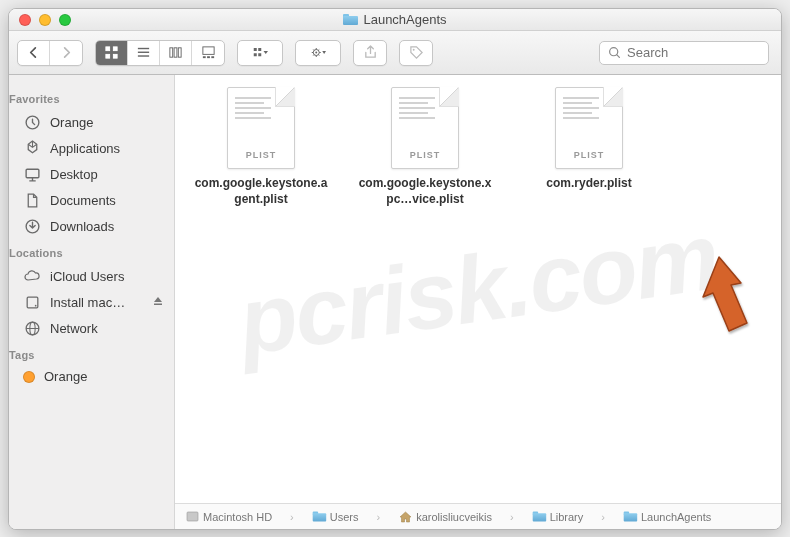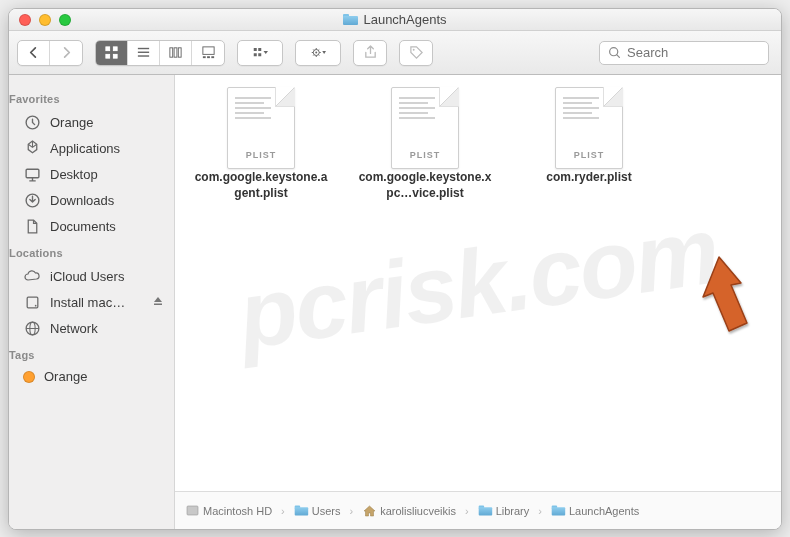--- a/index.html
+++ b/index.html
@@ -34,32 +34,32 @@
 .sb-head { font-size:11px; color:#8a8a8a; font-weight:600; padding: 8px 14px 4px 0; letter-spacing:0.2px; }
 .sb-item { display:flex; align-items:center; gap:9px; padding: 4px 10px 4px 14px; font-size:13px; color:#3a3a3a; white-space:nowrap; overflow:hidden; text-overflow:ellipsis;}
 .sb-item .ic { width:18px; height:18px; display:flex; align-items:center; justify-content:center; color:#6b6b6b; flex-shrink:0;}
 .sb-item .eject { margin-left:auto; color:#777; }
 .tag-dot { width:12px; height:12px; border-radius:50%; border: 0.5px solid rgba(0,0,0,0.15); }
 .tag-dot.red { background:#ff5f57; }
 .tag-dot.orange { background:#ffa030; }
 
 .content { flex:1; display:flex; flex-direction:column; position:relative; min-width:0;}
 .files { flex:1; padding: 12px 18px; display:flex; gap: 28px; align-items:flex-start; position:relative; }
-.file { width: 136px; display:flex; flex-direction:column; align-items:center; }
+.file { width: 136px; display:flex; flex-direction:column; align-items:center; gap:6px; }
 .doc-icon { width:68px; height:82px; position:relative; }
 .doc-page { position:absolute; inset:0; background:#fff; border:1px solid #cfcfcf; border-radius:2px; box-shadow: 0 1px 2px rgba(0,0,0,0.08); }
 .doc-fold { position:absolute; top:0; right:0; width:20px; height:20px; background: linear-gradient(135deg, #fff 0 49%, #d6d6d6 50% 51%, #ededed 52% 100%); border-left:1px solid #e0e0e0; border-bottom:1px solid #e0e0e0; border-top-right-radius:2px;}
 .doc-lines { position:absolute; top:10px; left:8px; right:8px; }
 .doc-lines span { display:block; height:2px; background:#d2d2d2; margin-bottom:3px; }
 .doc-lines span:nth-child(odd){ width:70%; }
 .doc-lines span:nth-child(even){ width:55%; }
 .doc-label-badge { position:absolute; bottom:9px; left:50%; transform:translateX(-50%); font-size:9px; letter-spacing:1px; color:#9a9a9a; font-weight:600; }
 .fname { font-size:12px; color:#333; text-align:center; line-height:1.35; max-width:136px; word-break:break-word;font-weight:bold;}
 
-.pathbar { height: 38px; border-top: 1px solid #dcdcdc; background: #fafafa; display:flex; align-items:center; padding: 0 10px; gap:7px; font-size:11px; color:#777; overflow:hidden;}
+.pathbar { height: 26px; border-top: 1px solid #dcdcdc; background: #fafafa; display:flex; align-items:center; padding: 0 10px; gap:16px; font-size:11px; color:#777; overflow:hidden;}
 .pathbar .crumb { display:flex; align-items:center; gap:4px; white-space:nowrap; }
 .pathbar .sep { color:#bbb; padding: 0 2px; }
 .pathbar .crumb .pi { width:14px; height:12px; display:flex; align-items:center; justify-content:center; color:#8aa; }
 
 .arrow-annot { position:absolute; top: 178px; left: 514px; width:70px; height:90px; pointer-events:none; }
 .arrow-annot svg { width:100%; height:100%; overflow:visible; }
 
 .watermark { position:absolute; top:50%; left:50%; transform:translate(-50%,-50%) rotate(-8deg); font-size:95px; font-style:italic; font-weight:700; color:rgba(0,0,0,0.06); white-space:nowrap; pointer-events:none; letter-spacing:-2px;}
 </style>
 </head>
@@ -212,34 +212,34 @@
               <rect x="2" y="3" width="12" height="8" rx="1" fill="none" stroke="currentColor" stroke-width="1.3"></rect>
               <line x1="5" y1="14" x2="11" y2="14" stroke="currentColor" stroke-width="1.3"></line>
               <line x1="8" y1="11" x2="8" y2="14" stroke="currentColor" stroke-width="1.3"></line>
             </svg>
           </span>
           <span>Desktop</span>
         </div>
       <div class="sb-item">
           <span class="ic">
             <svg width="17" height="17" viewBox="0 0 16 16">
+              <path d="M4 2 h5 l3 3 v9 h-8 z" fill="none" stroke="currentColor" stroke-width="1.2"></path>
+              <path d="M9 2 v3 h3" fill="none" stroke="currentColor" stroke-width="1.2"></path>
+            </svg>
+          </span>
+          <span>Documents</span>
+        </div>
+      <div class="sb-item">
+          <span class="ic">
+            <svg width="17" height="17" viewBox="0 0 16 16">
               <circle cx="8" cy="8" r="6" fill="none" stroke="currentColor" stroke-width="1.3"></circle>
               <path d="M8 4 v5 M5.5 7 L8 9.5 L10.5 7" fill="none" stroke="currentColor" stroke-width="1.3" stroke-linecap="round" stroke-linejoin="round"></path>
             </svg>
           </span>
           <span>Downloads</span>
-        </div>
-      <div class="sb-item">
-          <span class="ic">
-            <svg width="17" height="17" viewBox="0 0 16 16">
-              <path d="M4 2 h5 l3 3 v9 h-8 z" fill="none" stroke="currentColor" stroke-width="1.2"></path>
-              <path d="M9 2 v3 h3" fill="none" stroke="currentColor" stroke-width="1.2"></path>
-            </svg>
-          </span>
-          <span>Documents</span>
         </div>
 
       <div class="sb-head">Locations</div>
       <div class="sb-item">
           <span class="ic">
             <svg width="18" height="14" viewBox="0 0 18 14">
               <path d="M5 11 a3 3 0 0 1 0-6 a4 4 0 0 1 7.5-1 a3 3 0 0 1 1 6 z" fill="none" stroke="currentColor" stroke-width="1.2"></path>
             </svg>
           </span>
           <span>iCloud Users</span>

